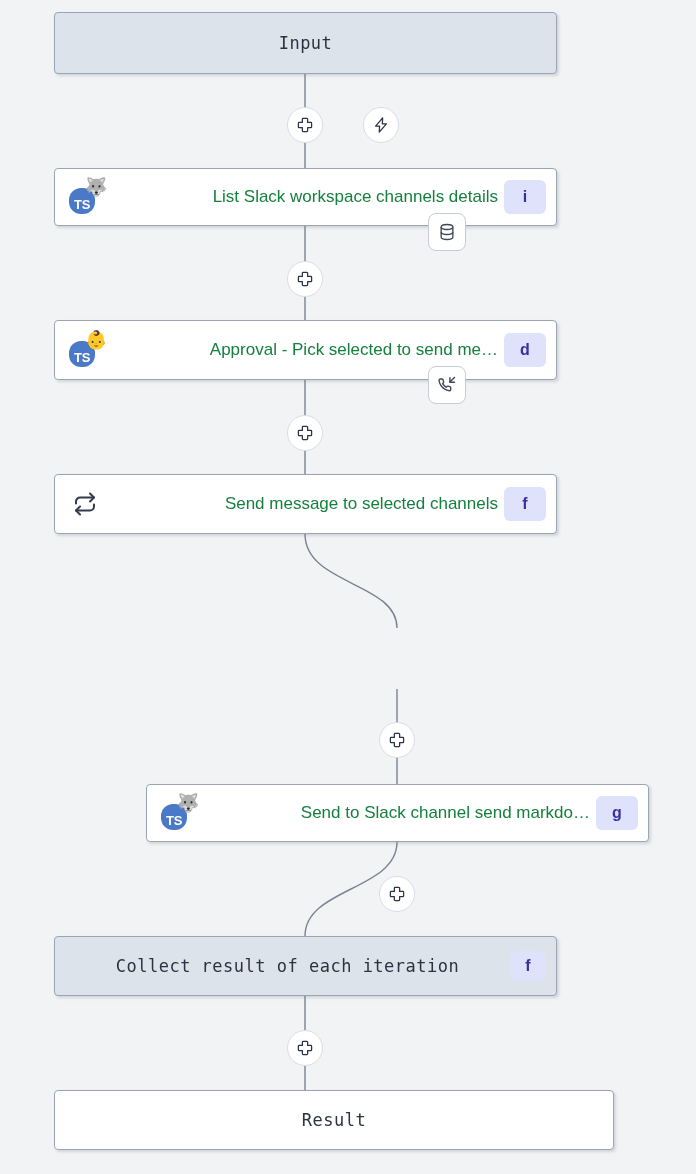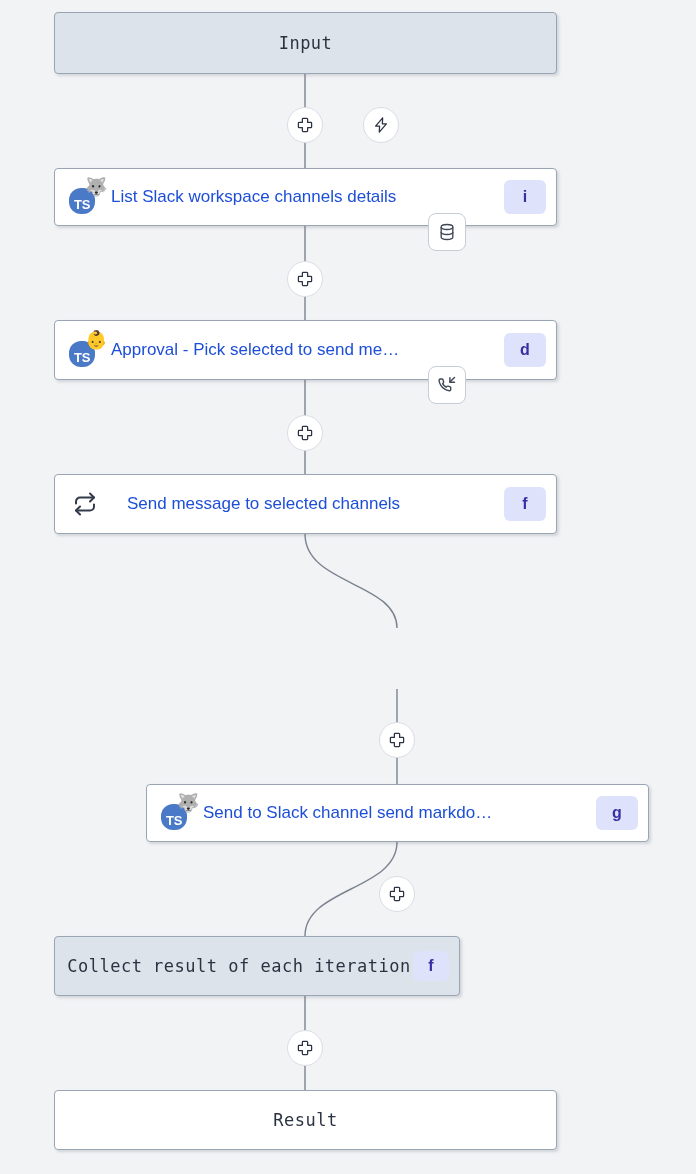--- a/index.html
+++ b/index.html
@@ -55,22 +55,22 @@
 
   .mono-title {
     font-family: "DejaVu Sans Mono", "Liberation Mono", monospace;
     font-size: 17px;
     letter-spacing: 0.5px;
     color: #2b3342;
   }
   .step-title {
     flex: 1 1 auto;
     font-size: 17px;
-    color: #1d4ed8;
-    text-align: left;
+    color: #15803d;
+    text-align: right;
     white-space: nowrap;
     overflow: hidden;
     text-overflow: ellipsis;
     padding: 0 6px;
   }
   .collect-title {
     flex: 1 1 auto;
     text-align: center;
     white-space: nowrap;
     overflow: hidden;
@@ -248,21 +248,21 @@
       <path d="M16.2 14.9v2.4a1.6 1.6 0 0 1-1.75 1.6 15.9 15.9 0 0 1-6.9-2.45 15.6 15.6 0 0 1-4.8-4.8A15.9 15.9 0 0 1 .3 4.7 1.6 1.6 0 0 1 1.9 3h2.4a1.6 1.6 0 0 1 1.6 1.37c.1.77.29 1.52.56 2.24a1.6 1.6 0 0 1-.36 1.69l-1 1a12.8 12.8 0 0 0 4.8 4.8l1-1a1.6 1.6 0 0 1 1.69-.36c.72.27 1.47.46 2.24.56a1.6 1.6 0 0 1 1.37 1.6z" transform="translate(2.2 2.2) scale(0.88)" fill="none" stroke="#3d4757" stroke-width="1.9" stroke-linecap="round" stroke-linejoin="round"></path>
     </svg>
   </div>
 
   <div class="dot-btn" style="left:287px; top:415px;">
     <svg width="18" height="18" viewBox="0 0 24 24">
       <path d="M9.5 3.2h5a1 1 0 0 1 1 1v4.3h4.3a1 1 0 0 1 1 1v5a1 1 0 0 1-1 1h-4.3v4.3a1 1 0 0 1-1 1h-5a1 1 0 0 1-1-1v-4.3H4.2a1 1 0 0 1-1-1v-5a1 1 0 0 1 1-1h4.3V4.2a1 1 0 0 1 1-1z" fill="none" stroke="#2b3342" stroke-width="1.7" stroke-linejoin="round"></path>
     </svg>
   </div>
 
-  <div class="node step" style="left:54px; top:474px; width:503px; height:60px;gap:16px;">
+  <div class="node step" style="left:54px; top:474px; width:503px; height:60px;">
     <div class="loop-icon">
       <svg width="24" height="24" viewBox="0 0 24 24">
         <path d="M17 1.5 21 5.5 17 9.5" fill="none" stroke="#333b4a" stroke-width="2" stroke-linecap="round" stroke-linejoin="round"></path>
         <path d="M3 11.5v-2a4 4 0 0 1 4-4h14" fill="none" stroke="#333b4a" stroke-width="2" stroke-linecap="round" stroke-linejoin="round"></path>
         <path d="M7 22.5 3 18.5 7 14.5" fill="none" stroke="#333b4a" stroke-width="2" stroke-linecap="round" stroke-linejoin="round"></path>
         <path d="M21 12.5v2a4 4 0 0 1-4 4H3" fill="none" stroke="#333b4a" stroke-width="2" stroke-linecap="round" stroke-linejoin="round"></path>
       </svg>
     </div>
     <div class="step-title">Send message to selected channels</div>
     <div class="letter-badge">f</div>
@@ -285,28 +285,28 @@
     <div class="step-title">Send to Slack channel send markdo…</div>
     <div class="letter-badge">g</div>
   </div>
 
   <div class="dot-btn" style="left:379px; top:876px;">
     <svg width="18" height="18" viewBox="0 0 24 24">
       <path d="M9.5 3.2h5a1 1 0 0 1 1 1v4.3h4.3a1 1 0 0 1 1 1v5a1 1 0 0 1-1 1h-4.3v4.3a1 1 0 0 1-1 1h-5a1 1 0 0 1-1-1v-4.3H4.2a1 1 0 0 1-1-1v-5a1 1 0 0 1 1-1h4.3V4.2a1 1 0 0 1 1-1z" fill="none" stroke="#2b3342" stroke-width="1.7" stroke-linejoin="round"></path>
     </svg>
   </div>
 
-  <div class="node collect" style="left:54px; top:936px; width:406px; height:60px;">
+  <div class="node collect" style="left:54px; top:936px; width:503px; height:60px;">
     <div class="collect-title mono-title">Collect result of each iteration</div>
     <div class="letter-badge small">f</div>
   </div>
 
   <div class="dot-btn" style="left:287px; top:1030px;">
     <svg width="18" height="18" viewBox="0 0 24 24">
       <path d="M9.5 3.2h5a1 1 0 0 1 1 1v4.3h4.3a1 1 0 0 1 1 1v5a1 1 0 0 1-1 1h-4.3v4.3a1 1 0 0 1-1 1h-5a1 1 0 0 1-1-1v-4.3H4.2a1 1 0 0 1-1-1v-5a1 1 0 0 1 1-1h4.3V4.2a1 1 0 0 1 1-1z" fill="none" stroke="#2b3342" stroke-width="1.7" stroke-linejoin="round"></path>
     </svg>
   </div>
 
-  <div class="node terminal-white" style="left:54px; top:1090px; width:503px; height:60px;">
+  <div class="node terminal-white" style="left:54px; top:1090px; width:560px; height:60px;">
     <span class="mono-title">Result</span>
   </div>
 
 </div>
 
 </body></html>

